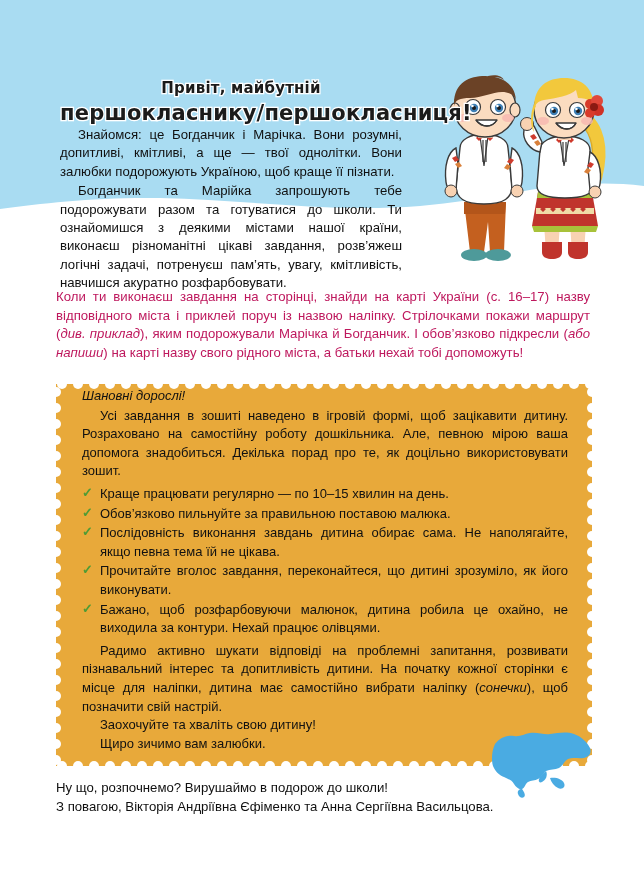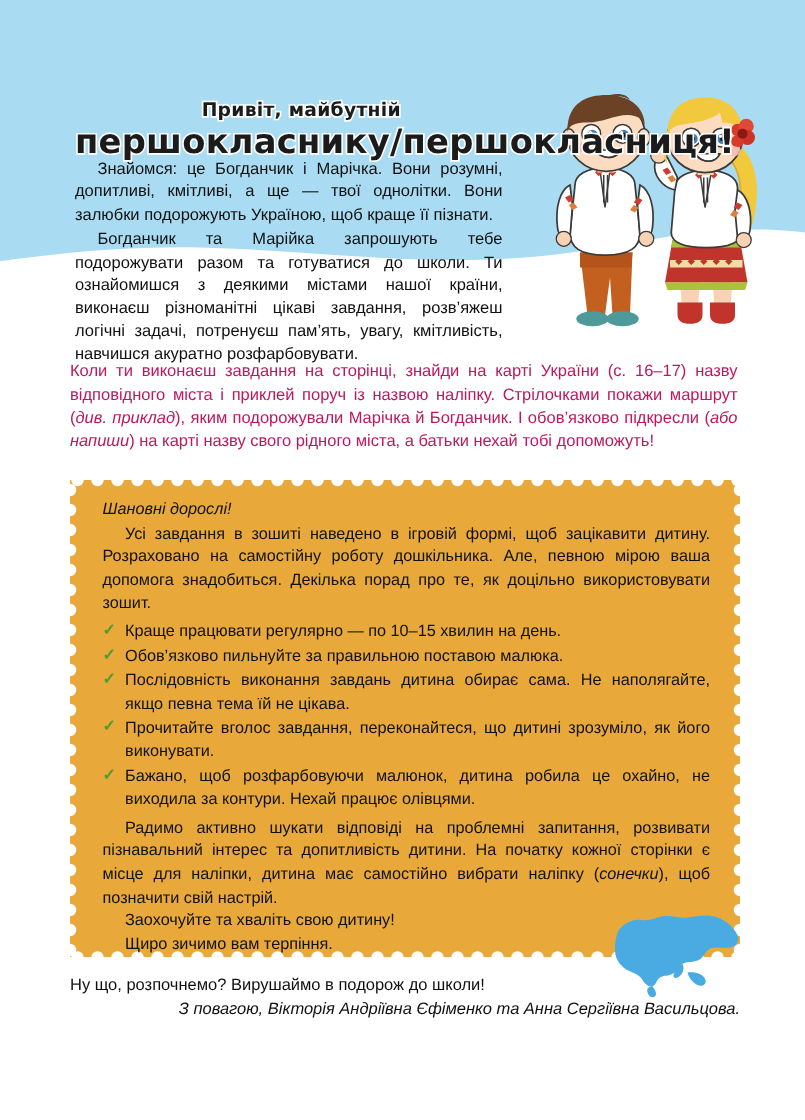--- a/index.html
+++ b/index.html
@@ -47,21 +47,21 @@
     font-family: "DejaVu Sans", sans-serif;
     font-weight: bold;
     font-size: 15px;
     line-height: 25px;
     letter-spacing: 0.2px;
     color: #1b1b1b;
     -webkit-text-stroke: 2.6px #ffffff;
     paint-order: stroke fill;
     white-space: nowrap;
   }
-  .title-line.l2 { font-size: 27px; }
+  .title-line.l2 { font-size: 21px; }
 
   
   .intro {
     position: absolute;
     left: 60px;
     top: 126px;
     width: 342px;
     z-index: 5;
     font-size: 13.2px;
     line-height: 18.4px;
@@ -98,21 +98,21 @@
   .stamp-bg {
     position: absolute;
     inset: 0;
     z-index: 1;
   }
   .stamp-bg svg { display: block; }
 
   .stamp-content {
     position: absolute;
     left: 26px;
-    top: 14px;
+    top: 3px;
     width: 486px;
     z-index: 3;
     font-size: 13px;
     line-height: 18.6px;
     color: #111111;
   }
   .stamp-content p {
     margin: 0;
     text-align: justify;
   }
@@ -163,22 +163,21 @@
     left: 56px;
     top: 778px;
     width: 536px;
     z-index: 6;
     font-size: 13.2px;
     line-height: 19px;
     color: #101010;
   }
   .closing .line1 { text-align: left; }
   .closing .line2 {
-    text-align: right;
-    font-style: italic;
+    text-align: left;
   }
 
   
   .kids {
     position: absolute;
     left: 426px;
     top: 74px;
     width: 204px;
     height: 222px;
     z-index: 4;
@@ -485,21 +484,21 @@
         <li><span class="tick">✓</span><span>Краще працювати регулярно — по 10–15 хвилин на день.</span></li>
         <li><span class="tick">✓</span><span>Обов’язково пильнуйте за правильною поставою малюка.</span></li>
         <li><span class="tick">✓</span><span>Послідовність виконання завдань дитина обирає сама. Не наполягайте, якщо певна тема їй не цікава.</span></li>
         <li><span class="tick">✓</span><span>Прочитайте вголос завдання, переконайтеся, що дитині зрозуміло, як його виконувати.</span></li>
         <li><span class="tick">✓</span><span>Бажано, щоб розфарбовуючи малюнок, дитина робила це охайно, не виходила за контури. Нехай працює олівцями.</span></li>
       </ul>
 
       <p class="para-indent"><span>Радимо активно шукати відповіді на проблемні запитання, розвивати пізнавальний інтерес та допитливість дитини. На початку кожної сторінки є місце для наліпки, дитина має самостійно вибрати наліпку (</span><em>сонечки</em><span>), щоб позначити свій настрій.</span></p>
 
       <p class="para-indent gap-above">Заохочуйте та хваліть свою дитину!</p>
-      <p class="para-indent">Щиро зичимо вам терпіння.</p>
+      <p class="para-indent">Щиро зичимо вам залюбки.</p>
     </div>
   </div>
 
   <div class="ua-map">
     <svg width="110" height="80" viewBox="0 0 110 80" xmlns="http://www.w3.org/2000/svg">
       <path d="M7,22 C12,16 18,13 26,14 C32,15 36,12 42,11 C50,10 56,13 62,12 C70,11 78,9 86,12
                C94,15 99,20 102,26 C104,31 101,35 96,36 C90,37 85,35 80,37
                C76,39 75,44 71,46 C67,48 62,47 58,49 C55,51 54,55 50,57
                C47,59 43,58 40,60 C37,62 37,66 34,67 C31,68 28,65 26,62
                C24,58 20,57 16,55 C11,53 7,49 5,44 C3,38 4,28 7,22 Z" fill="#4aabe2"></path>

